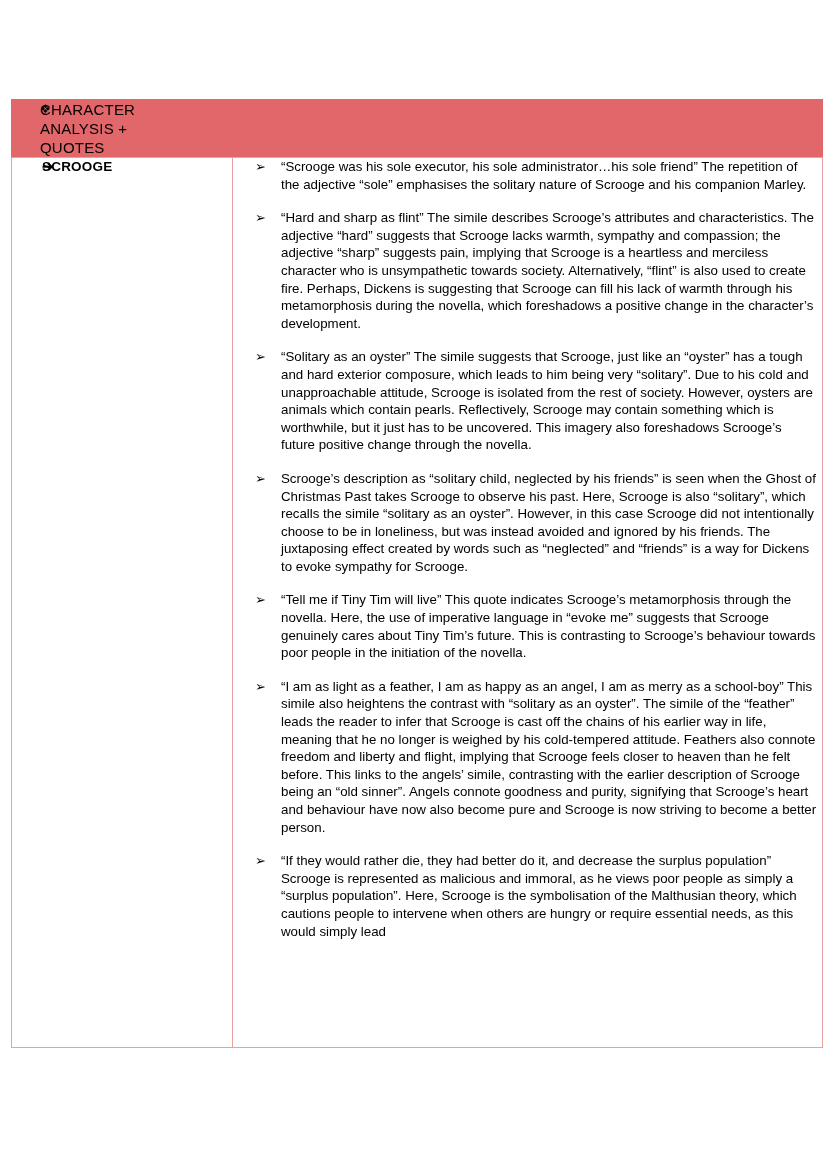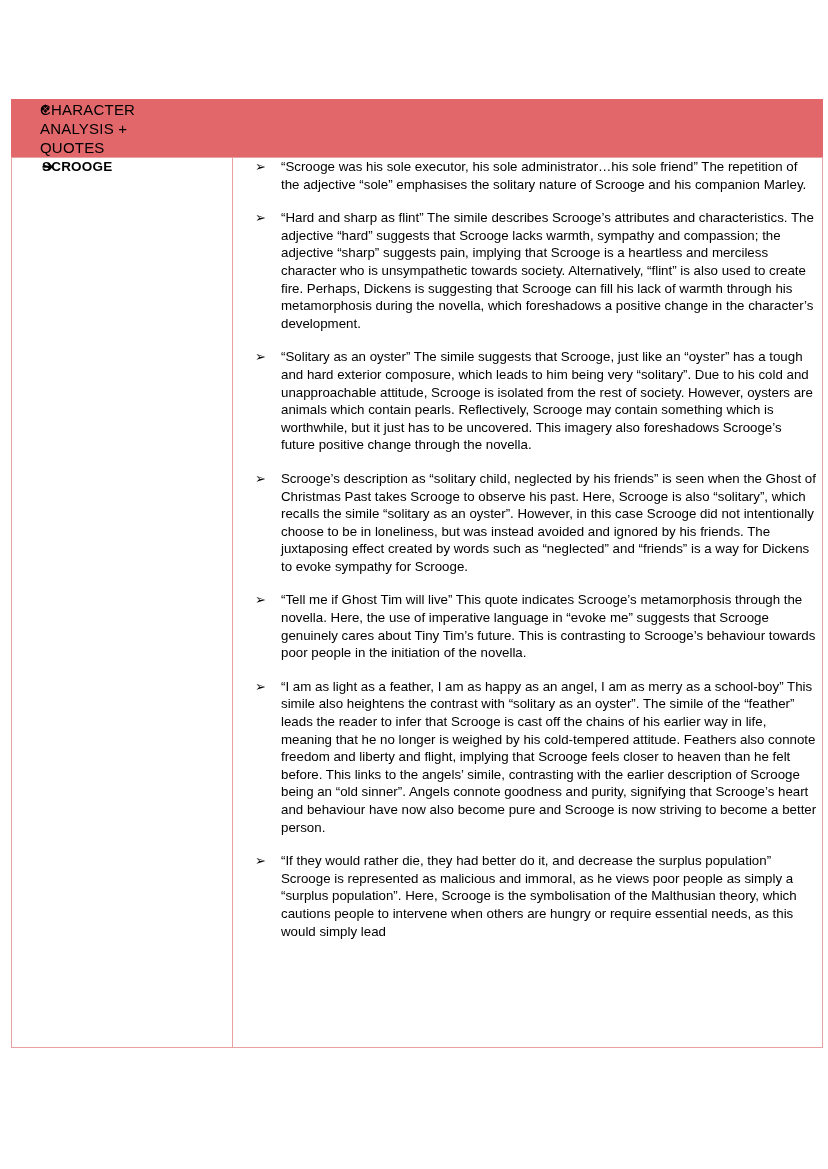--- a/index.html
+++ b/index.html
@@ -184,21 +184,21 @@
               <li class="quote-item">
                 <span class="quote-bullet">➢</span>
                 <span class="quote-text"><b>“Solitary as an oyster”</b><span> The simile suggests that Scrooge, just like an “oyster” has a tough and hard exterior composure, which leads to him being very “solitary”. Due to his cold and unapproachable attitude, Scrooge is isolated from the rest of society. However, oysters are animals which contain pearls. Reflectively, Scrooge may contain something which is worthwhile, but it just has to be uncovered. This imagery also foreshadows Scrooge’s future positive change through the novella.</span></span>
               </li>
               <li class="quote-item">
                 <span class="quote-bullet">➢</span>
                 <span class="quote-text"><span>Scrooge’s description as </span><b>“solitary child, neglected by his friends”</b><span> is seen when the Ghost of Christmas Past takes Scrooge to observe his past. Here, Scrooge is also “solitary”, which recalls the simile “solitary as an oyster”. However, in this case Scrooge did not intentionally choose to be in loneliness, but was instead avoided and ignored by his friends. The juxtaposing effect created by words such as “neglected” and “friends” is a way for Dickens to evoke sympathy for Scrooge.</span></span>
               </li>
               <li class="quote-item">
                 <span class="quote-bullet">➢</span>
-                <span class="quote-text"><b>“Tell me if Ghost Tim will live”</b><span> This quote indicates Scrooge’s metamorphosis through the novella. Here, the use of imperative language in “evoke me” suggests that Scrooge genuinely cares about Tiny Tim’s future. This is contrasting to Scrooge’s behaviour towards poor people in the initiation of the novella.</span></span>
+                <span class="quote-text"><b>“Tell me if Tiny Tim will live”</b><span> This quote indicates Scrooge’s metamorphosis through the novella. Here, the use of imperative language in “evoke me” suggests that Scrooge genuinely cares about Tiny Tim’s future. This is contrasting to Scrooge’s behaviour towards poor people in the initiation of the novella.</span></span>
               </li>
               <li class="quote-item">
                 <span class="quote-bullet">➢</span>
                 <span class="quote-text"><b>“I am as light as a feather, I am as happy as an angel, I am as merry as a school-boy”</b><span> This simile also heightens the contrast with “solitary as an oyster”. The simile of the “feather” leads the reader to infer that Scrooge is cast off the chains of his earlier way in life, meaning that he no longer is weighed by his cold-tempered attitude. Feathers also connote freedom and liberty and flight, implying that Scrooge feels closer to heaven than he felt before. This links to the angels’ simile, contrasting with the earlier description of Scrooge being an “old sinner”. Angels connote goodness and purity, signifying that Scrooge’s heart and behaviour have now also become pure and Scrooge is now striving to become a better person.</span></span>
               </li>
               <li class="quote-item">
                 <span class="quote-bullet">➢</span>
                 <span class="quote-text"><b>“If they would rather die, they had better do it, and decrease the surplus population”</b><span> Scrooge is represented as malicious and immoral, as he views poor people as simply a “surplus population”. Here, Scrooge is the symbolisation of the Malthusian theory, which cautions people to intervene when others are hungry or require essential needs, as this would simply lead</span></span>
               </li>
             </ul>

